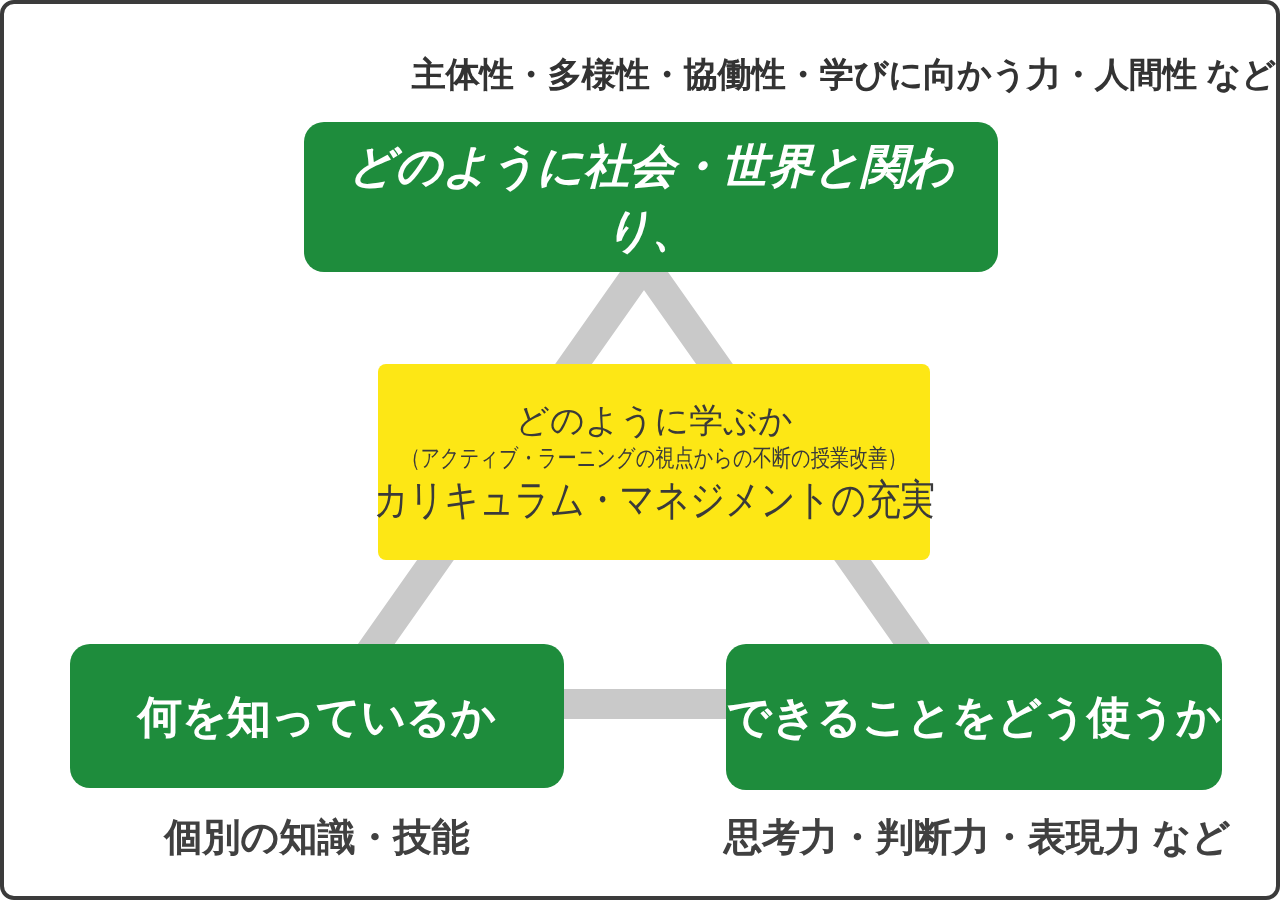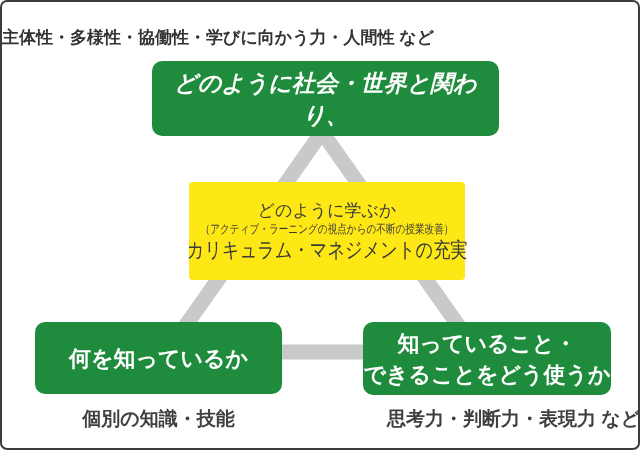--- a/index.html
+++ b/index.html
@@ -16,21 +16,21 @@
     background: #ffffff;
     border: 2px solid #3b3b3b;
     border-radius: 7px;
     overflow: hidden;
   }
   .top-label {
     position: absolute;
     left: 0;
     right: 0;
     top: 24px;
-    text-align: left;
+    text-align: right;
     font-size: 17px;
     font-weight: bold;
     color: #333333;
     letter-spacing: 0px;
     white-space: nowrap;
   }
   .triangle-svg {
     position: absolute;
     left: 0;
     top: 0;
@@ -118,21 +118,20 @@
   }
   .bl-label {
     left: 33px;
     width: 247px;
     top: 404px;
   }
   .br-label {
     left: 360px;
     width: 248px;
     top: 404px;
-    margin-left: 25px;
   }
 </style>
 </head>
 <body>
 
 <div class="canvas">
 
   <div class="top-label">主体性・多様性・協働性・学びに向かう力・人間性 など</div>
 
   <svg class="triangle-svg" width="640" height="450" viewBox="0 0 640 450" aria-hidden="true">
@@ -149,19 +148,18 @@
     <span class="yb-line4">カリキュラム・マネジメントの充実</span>
   </div>
 
   <div class="box green-box bl-box">
     <span>何を知っているか</span>
   </div>
 
   <div class="bottom-label bl-label">個別の知識・技能</div>
 
   <div class="box green-box br-box">
-    <span>知っていること・</span>
     <span>できることをどう使うか</span>
   </div>
 
   <div class="bottom-label br-label">思考力・判断力・表現力 など</div>
 
 </div>
 
 </body></html>

